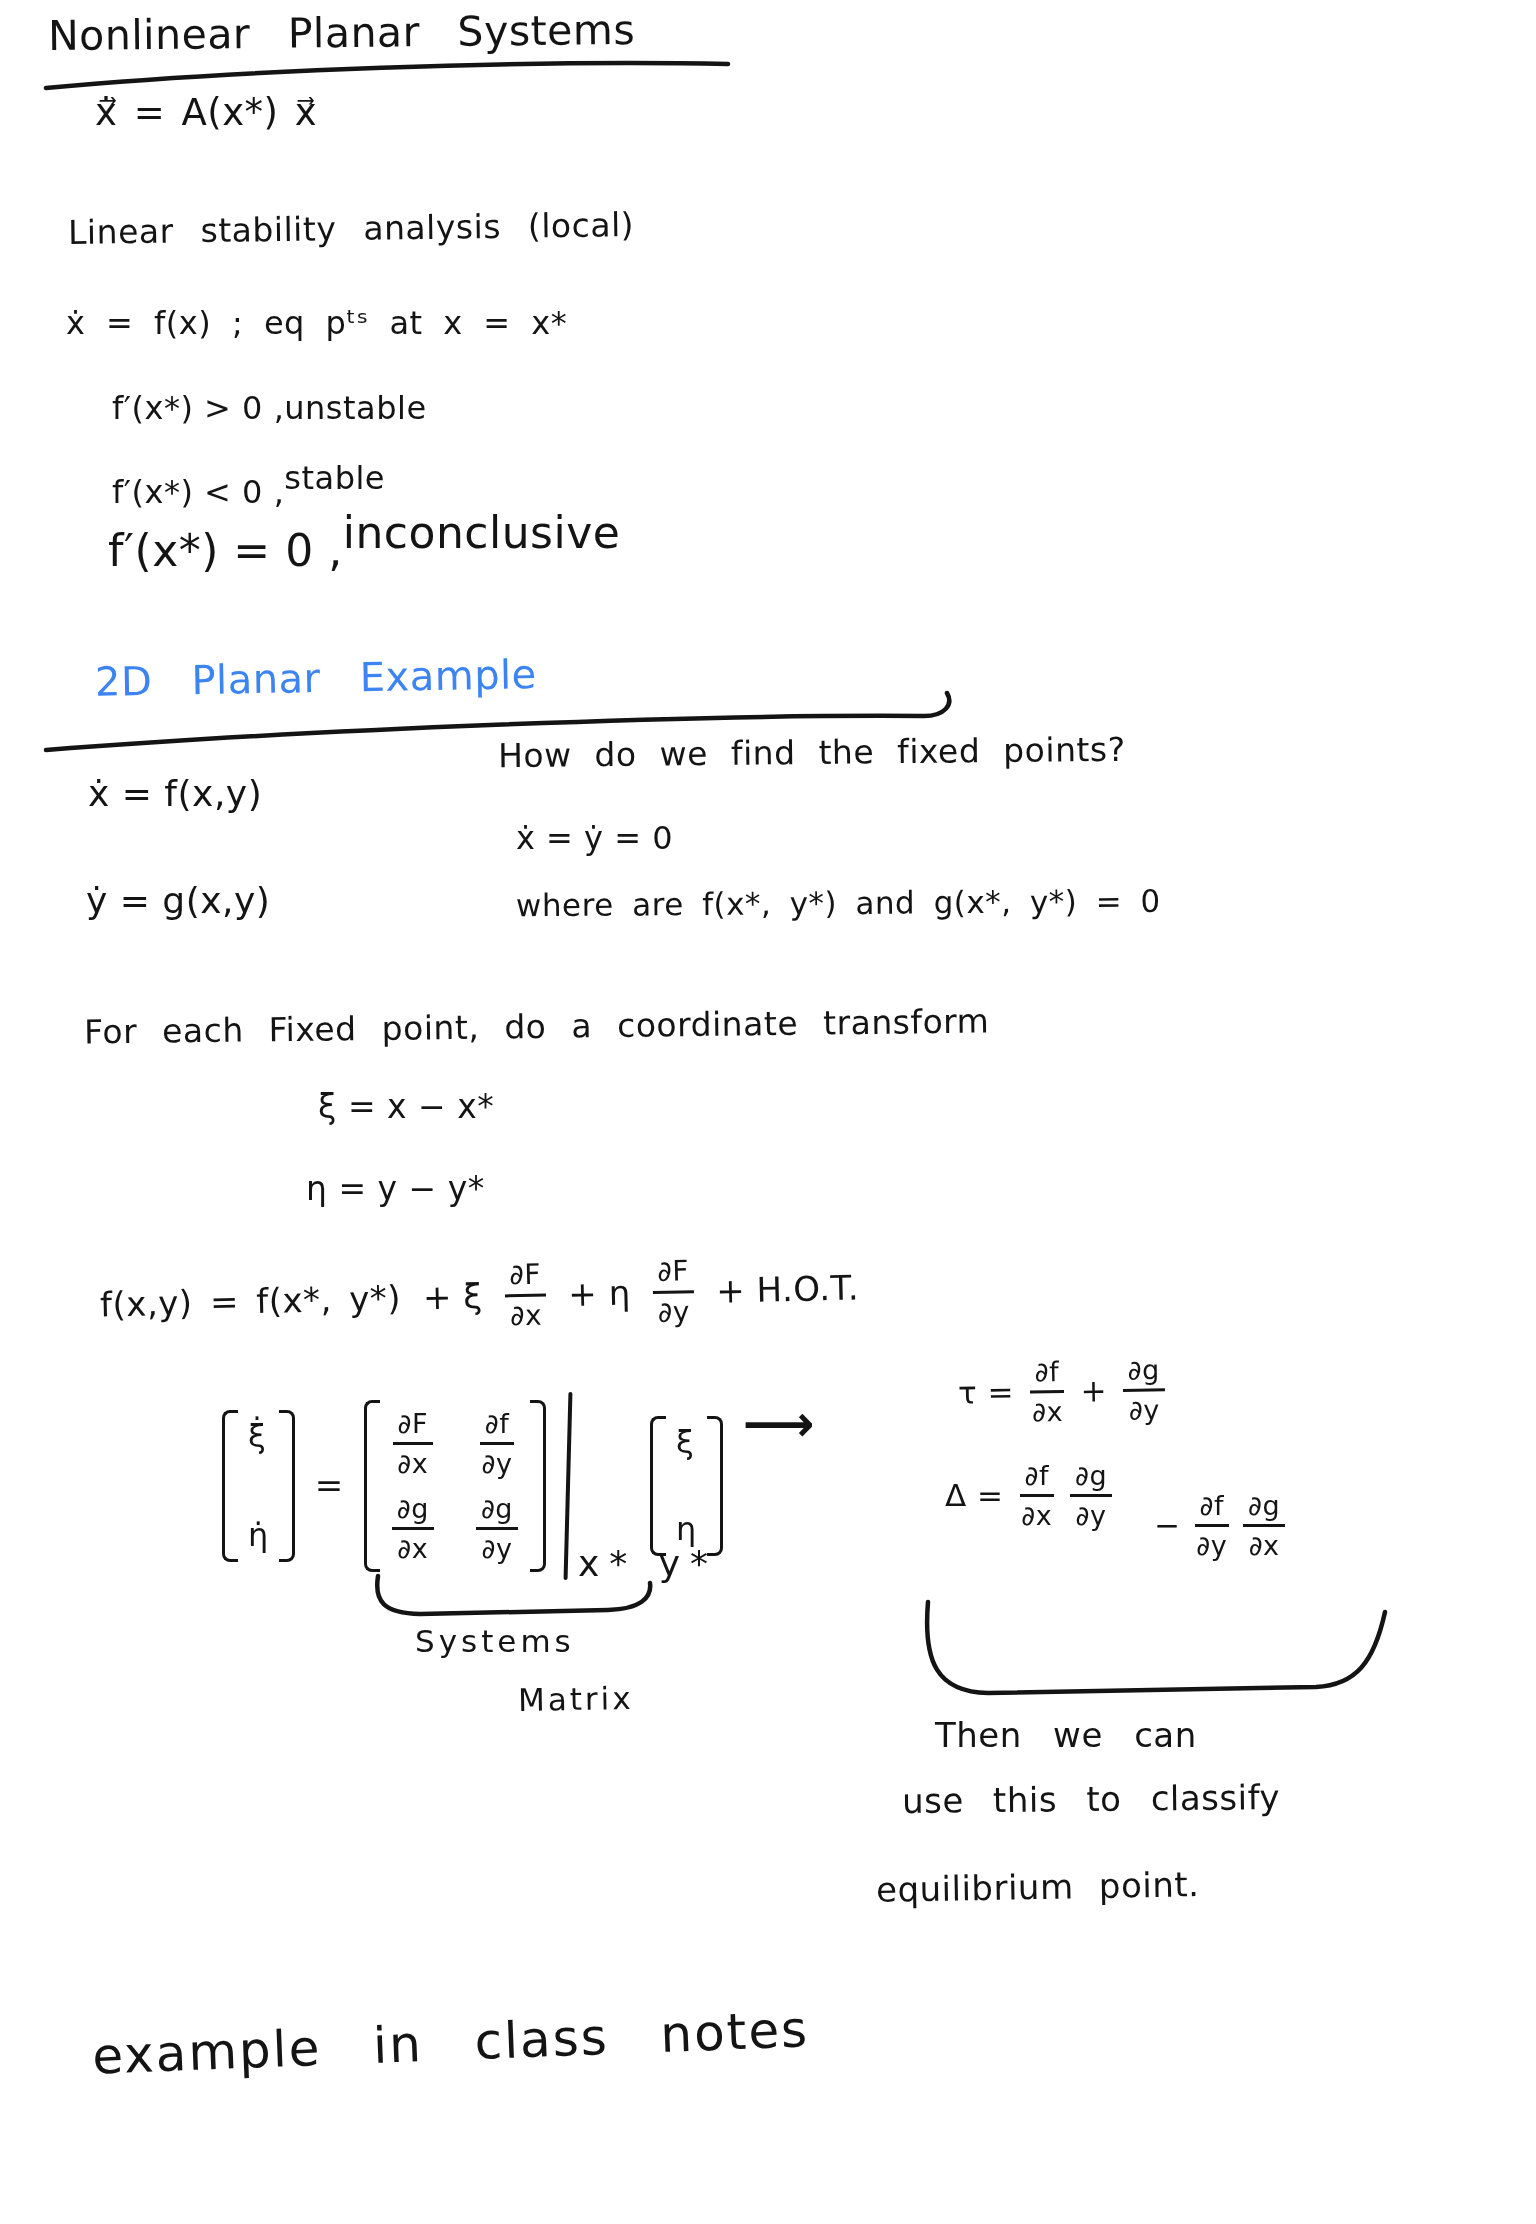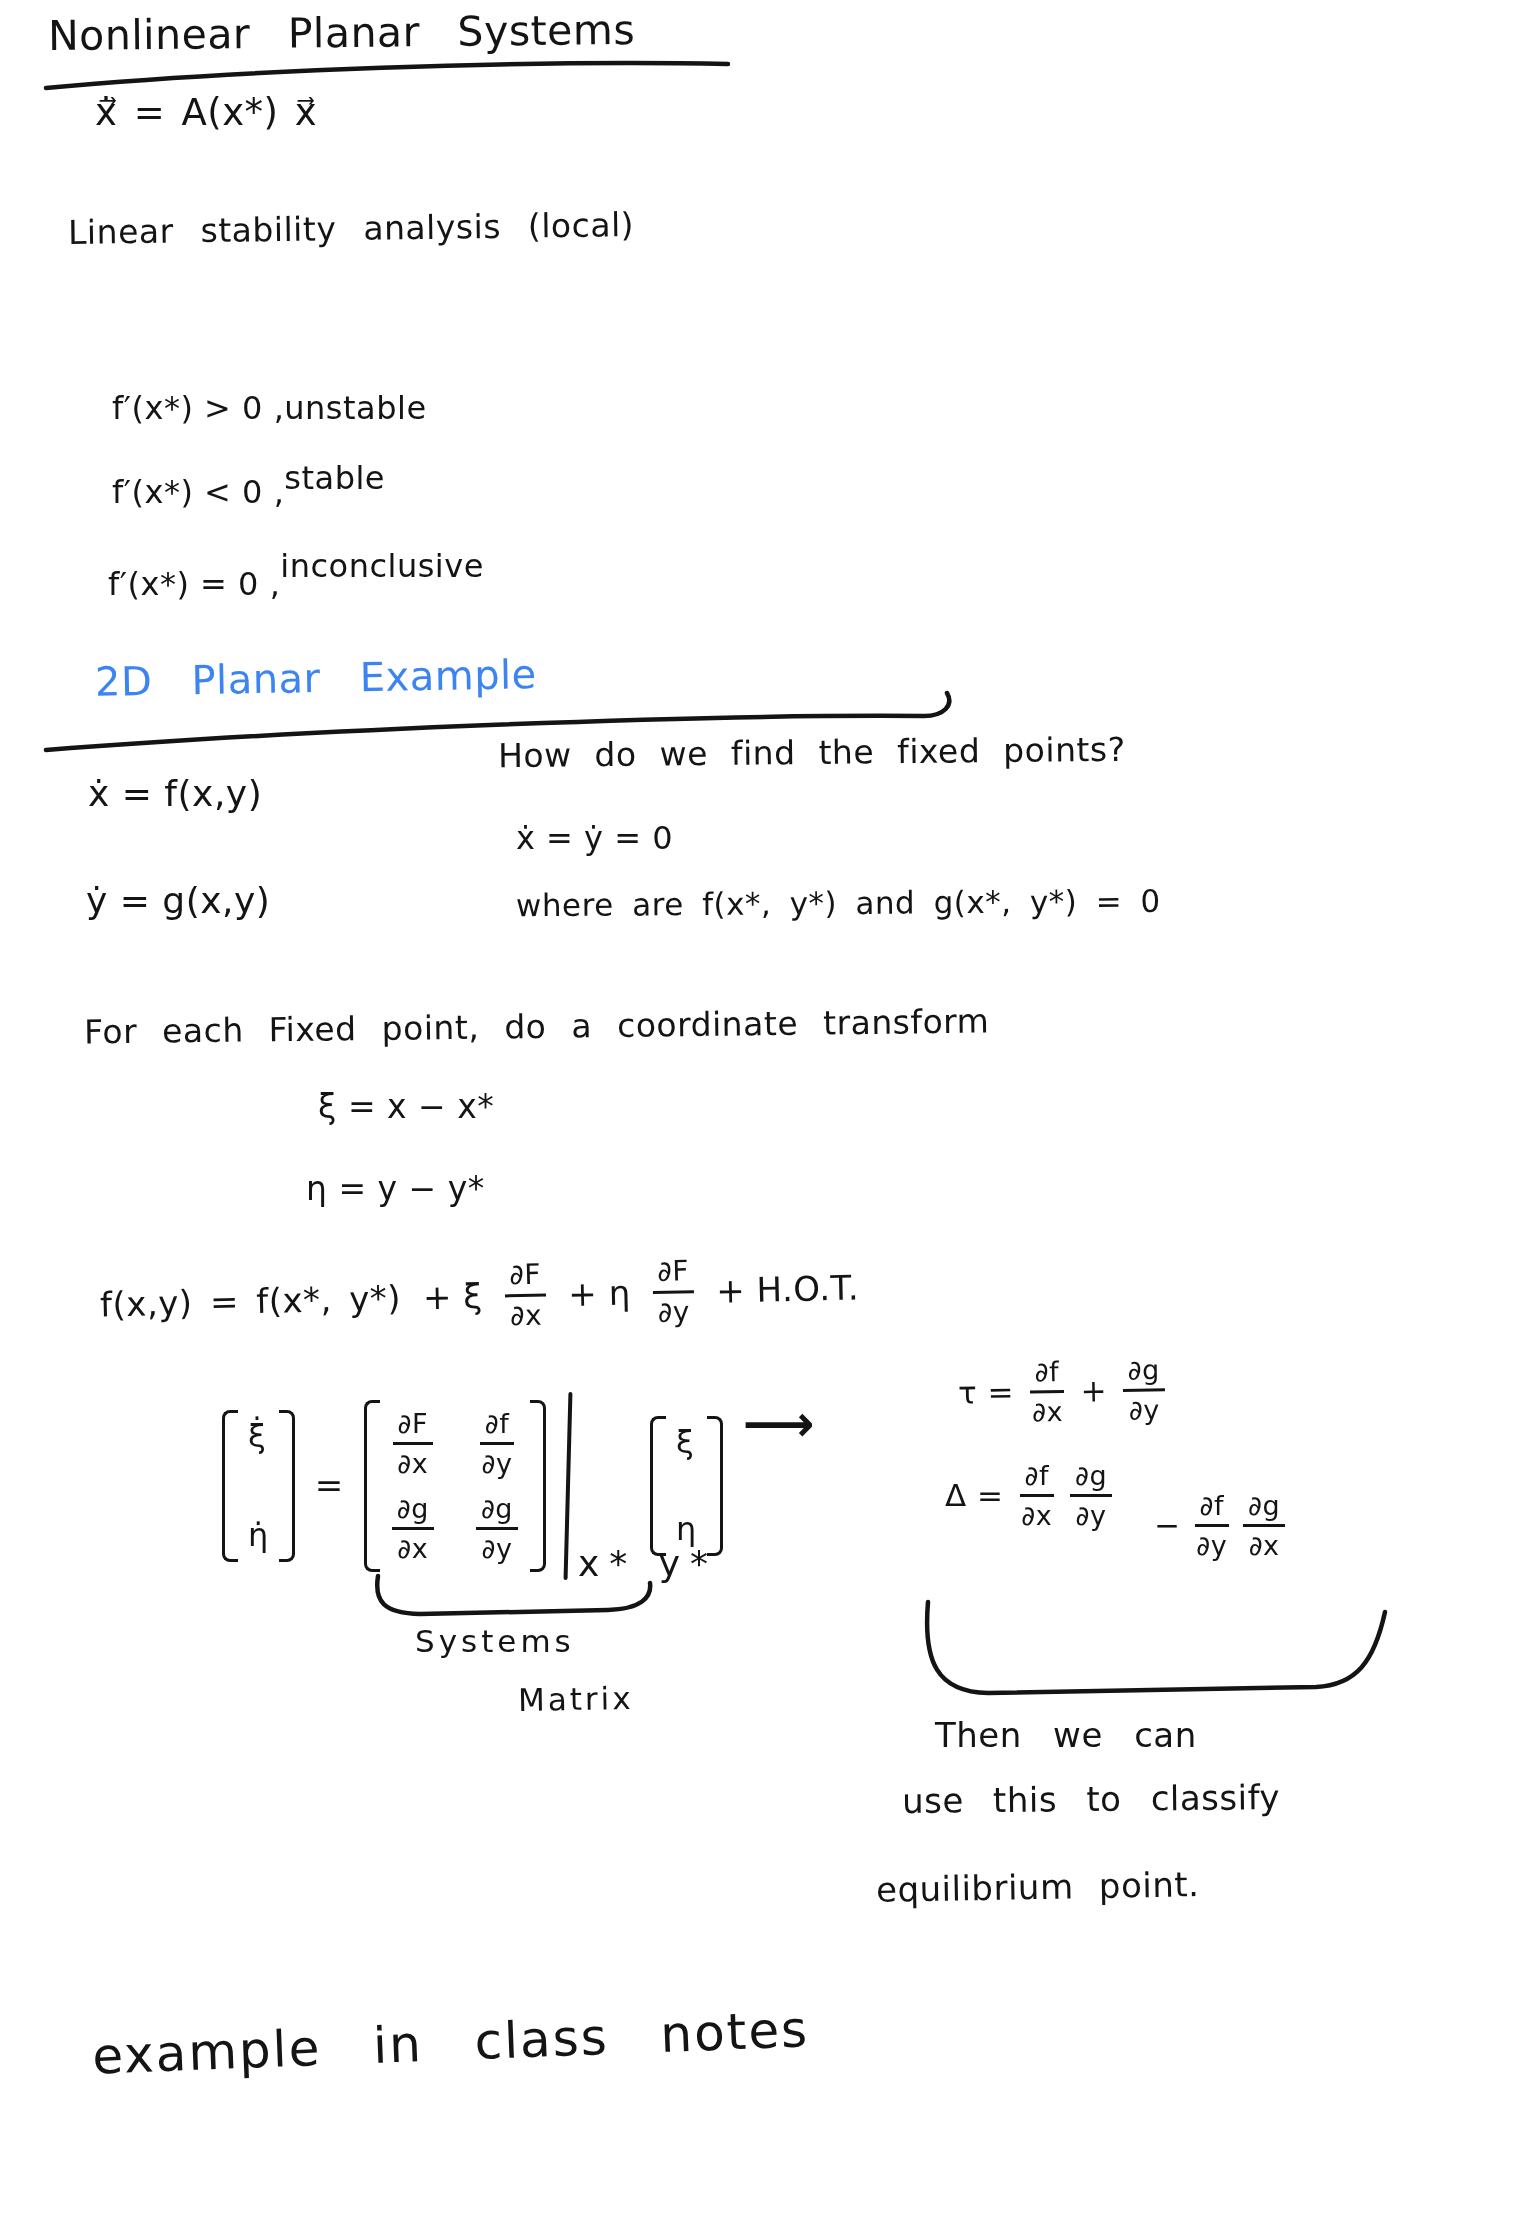--- a/index.html
+++ b/index.html
@@ -49,28 +49,29 @@
     <path d="M378,1576 C374,1602 384,1613 420,1614 L608,1610 C640,1609 652,1598 650,1583"></path>
     <path d="M928,1602 C923,1662 937,1692 988,1693 L1316,1687 C1356,1685 1374,1662 1385,1612"></path>
   </svg>
 
   <div class="line" style="left:48px; top:10px; font-size:41px; word-spacing:24px; transform:rotate(-0.6deg);">Nonlinear Planar Systems</div>
 
   <div class="line" style="left:95px; top:92px; font-size:37px; word-spacing:4px;">ẋ⃗ = A(x*) x⃗</div>
 
   <div class="line" style="left:68px; top:210px; font-size:33px; word-spacing:16px; transform:rotate(-0.8deg);">Linear stability analysis (local)</div>
 
+  <div class="line" style="left:66px; top:305px; font-size:32px; word-spacing:10px;">ẋ = f(x) ;  eq pᵗˢ at   x = x*</div>
 
   <div class="line" style="left:112px; top:390px; font-size:32px;">
     <span>f′(x*) &gt; 0 ,</span><span class="case-label">unstable</span>
   </div>
   <div class="line" style="left:112px; top:474px; font-size:32px;">
     <span>f′(x*) &lt; 0 ,</span><span class="case-label raise">stable</span>
   </div>
-  <div class="line" style="left:108px; top:566px; font-size:32px;">
+  <div class="line" style="left:108px; top:526px; font-size:44px;">
     <span>f′(x*) = 0 ,</span><span class="case-label raise2">inconclusive</span>
   </div>
 
   <div class="line blue" style="left:95px; top:655px; font-size:40px; word-spacing:26px; transform:rotate(-1deg);">2D Planar Example</div>
 
   <div class="line" style="left:498px; top:734px; font-size:33px; word-spacing:12px; transform:rotate(-0.6deg);">How do we find the fixed points?</div>
 
   <div class="line" style="left:88px; top:764px; font-size:36px;margin-top:9px;">ẋ = f(x,y)</div>
   <div class="line" style="left:516px; top:820px; font-size:32px;">ẋ = ẏ = 0</div>
   <div class="line" style="left:86px; top:880px; font-size:36px;">ẏ = g(x,y)</div>

